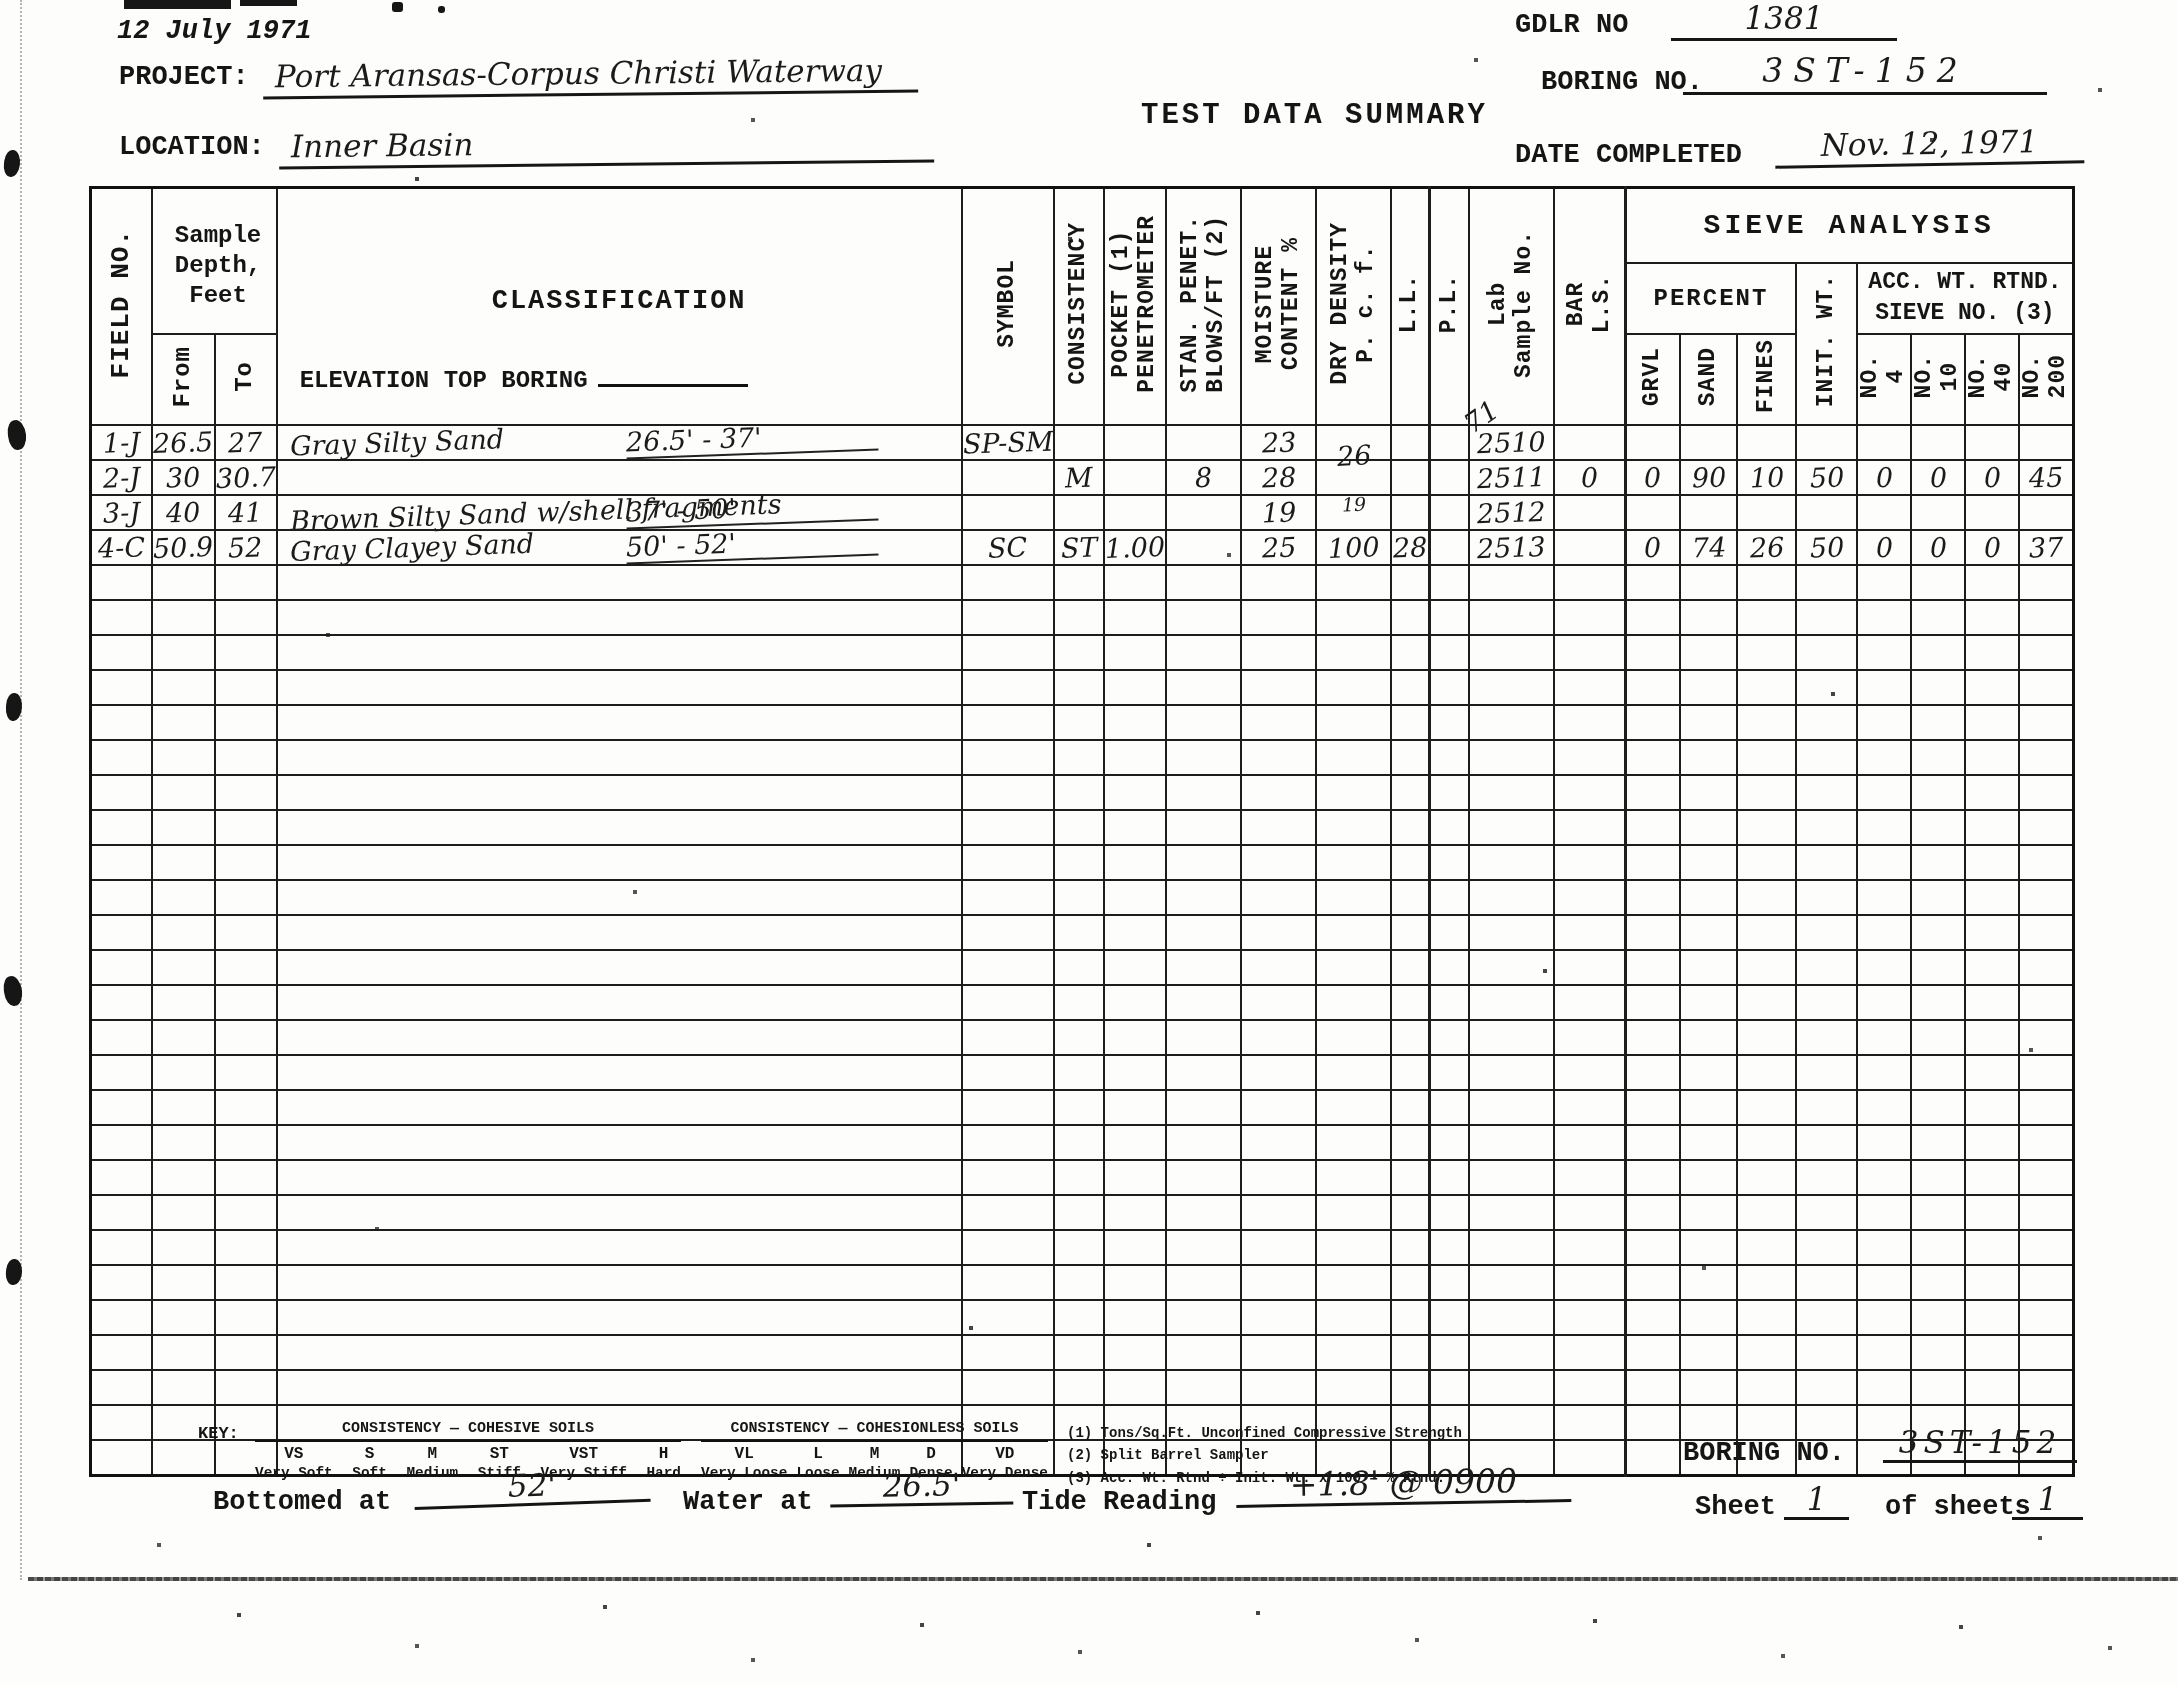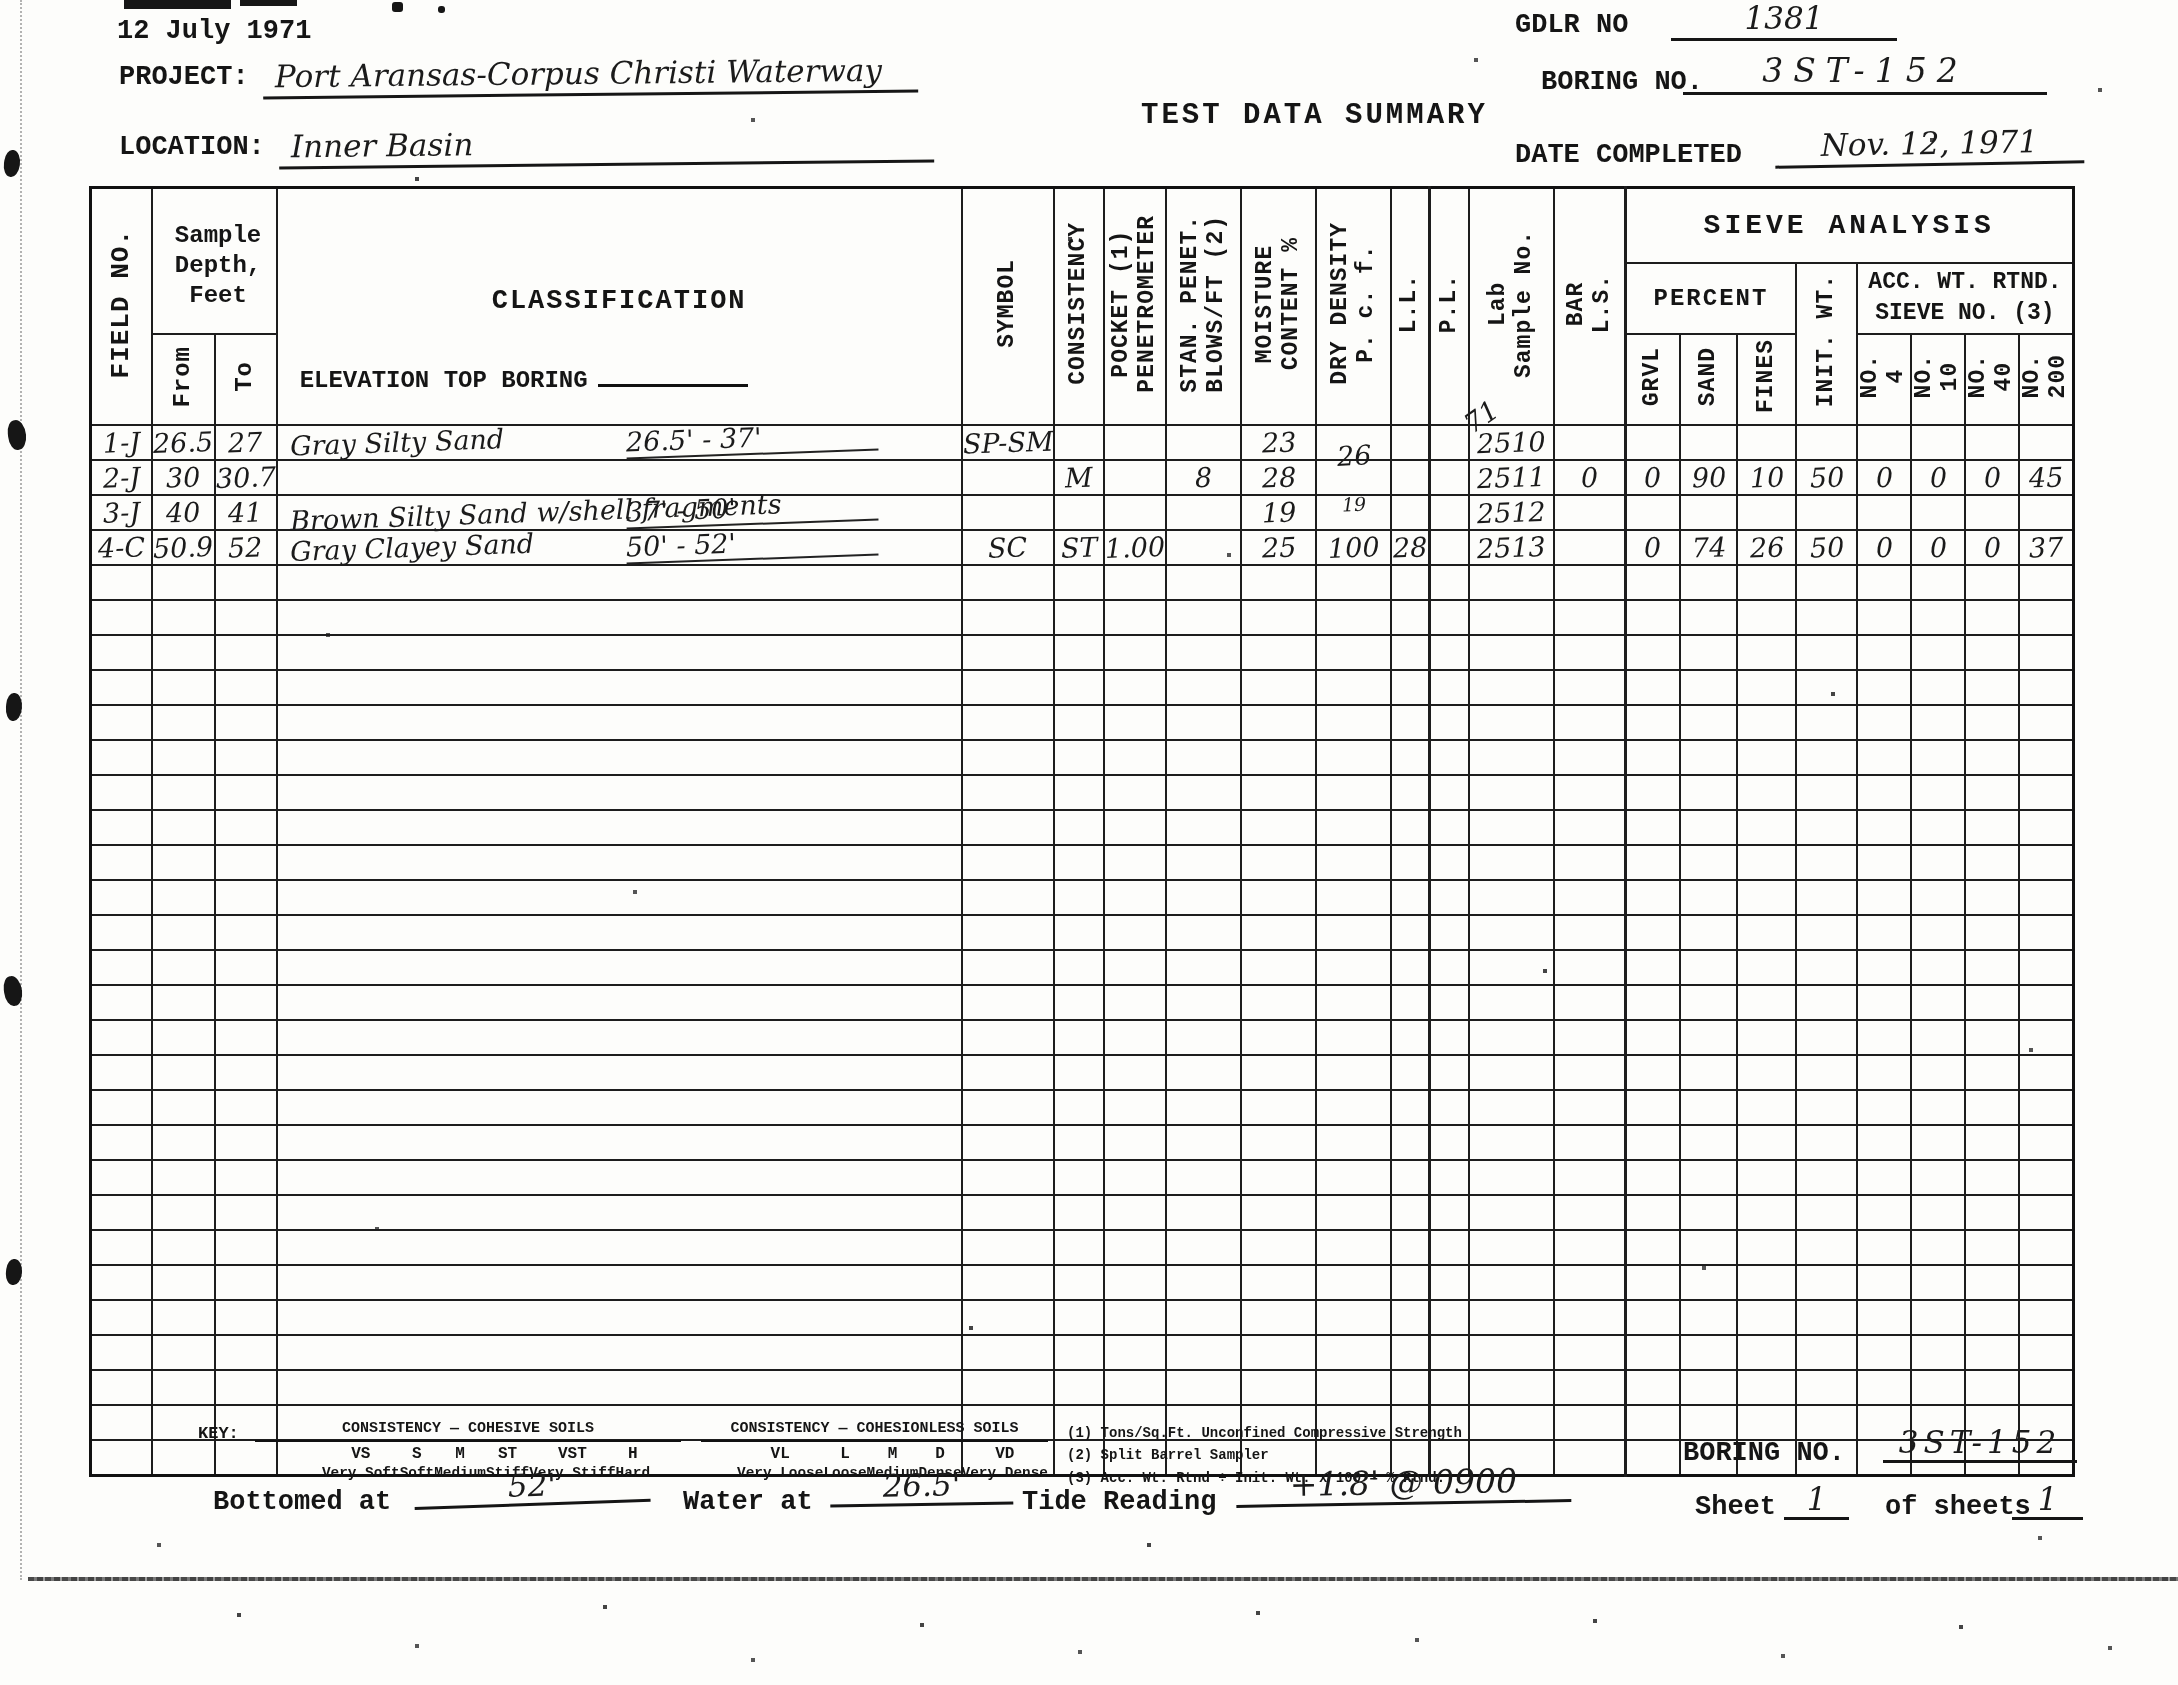--- a/index.html
+++ b/index.html
@@ -5,21 +5,21 @@
 <style>
   html,body{margin:0;padding:0;background:#e8e8e6;}
   .sheet{position:relative;width:2178px;height:1685px;background:#fdfdfb;overflow:hidden;
          font-family:"Liberation Mono",monospace;font-weight:700;color:#151515;}
   .abs{position:absolute;}
   .lbl{font-size:27px;white-space:nowrap;}
   .hw{font-family:"DejaVu Serif",serif;font-style:italic;font-weight:400;color:#1b1b1b;}
   .uval{display:inline-block;border-bottom:3px solid #161616;}
 
   
-  .date-line{left:117px;top:16px;font-size:27px;}
+  .date-line{left:117px;top:16px;font-size:27px;font-style:italic;}
   .hrow{display:flex;align-items:baseline;}
   .project-row{left:119px;top:55px;}
   .location-row{left:119px;top:125px;}
   .project-row .uval,.location-row .uval{margin-left:14px;width:639px;font-size:31px;padding:0 4px 2px 12px;transform:rotate(-0.6deg);}
   .doc-title{left:1141px;top:99px;font-size:29px;letter-spacing:3px;}
   .gdlr-label{left:1515px;top:10px;}
   .gdlr-value{left:1671px;top:0px;width:226px;font-size:31px;text-align:center;padding-bottom:2px;}
   .boringno-label{left:1541px;top:67px;}
   .boringno-value{left:1683px;top:51px;width:364px;font-size:33px;letter-spacing:10px;text-align:center;padding-bottom:2px;}
   .datecomp-label{left:1515px;top:140px;}
@@ -48,21 +48,21 @@
   .cls-range{position:absolute;left:51%;top:-4px;min-width:252px;border-bottom:2px solid #222;font-size:29px;padding-bottom:0px;}
   .nudge-down{transform:translateY(13px) rotate(-3deg) !important;}
   .sup-style{font-size:19px !important;transform:translateY(-8px) rotate(-2deg) !important;}
 
   
   .key-label{left:198px;top:1424px;font-size:17px;}
   .key-group{position:absolute;}
   .kg-cohesive{left:255px;top:1420px;width:426px;}
   .kg-cohesionless{left:701px;top:1420px;width:347px;}
   .key-title{display:block;font-size:15px;border-bottom:2px solid #111;text-align:center;padding:0 4px 3px;white-space:nowrap;}
-  .key-cols{display:flex;justify-content:center;margin-top:3px;margin-left:36px;}
+  .key-cols{display:flex;justify-content:space-between;margin-top:3px;}
   .key-abbr{font-size:16px;text-align:center;}
   .key-name{font-size:14.4px;text-align:center;margin-top:2px;white-space:nowrap;}
   .notes{left:1067px;top:1422px;font-size:14px;line-height:1.6;white-space:nowrap;}
   .bline-label{font-size:27px;}
   .fval{display:inline-block;border-bottom:3px solid #151515;text-align:center;font-size:31px;}
   .bottomed-label{left:213px;top:1487px;}
   .bottomed-value{left:414px;top:1467px;width:236px;transform:rotate(-2deg);}
   .water-label{left:683px;top:1487px;}
   .water-value{left:830px;top:1467px;width:183px;transform:rotate(-1deg);}
   .tide-label{left:1022px;top:1487px;}

